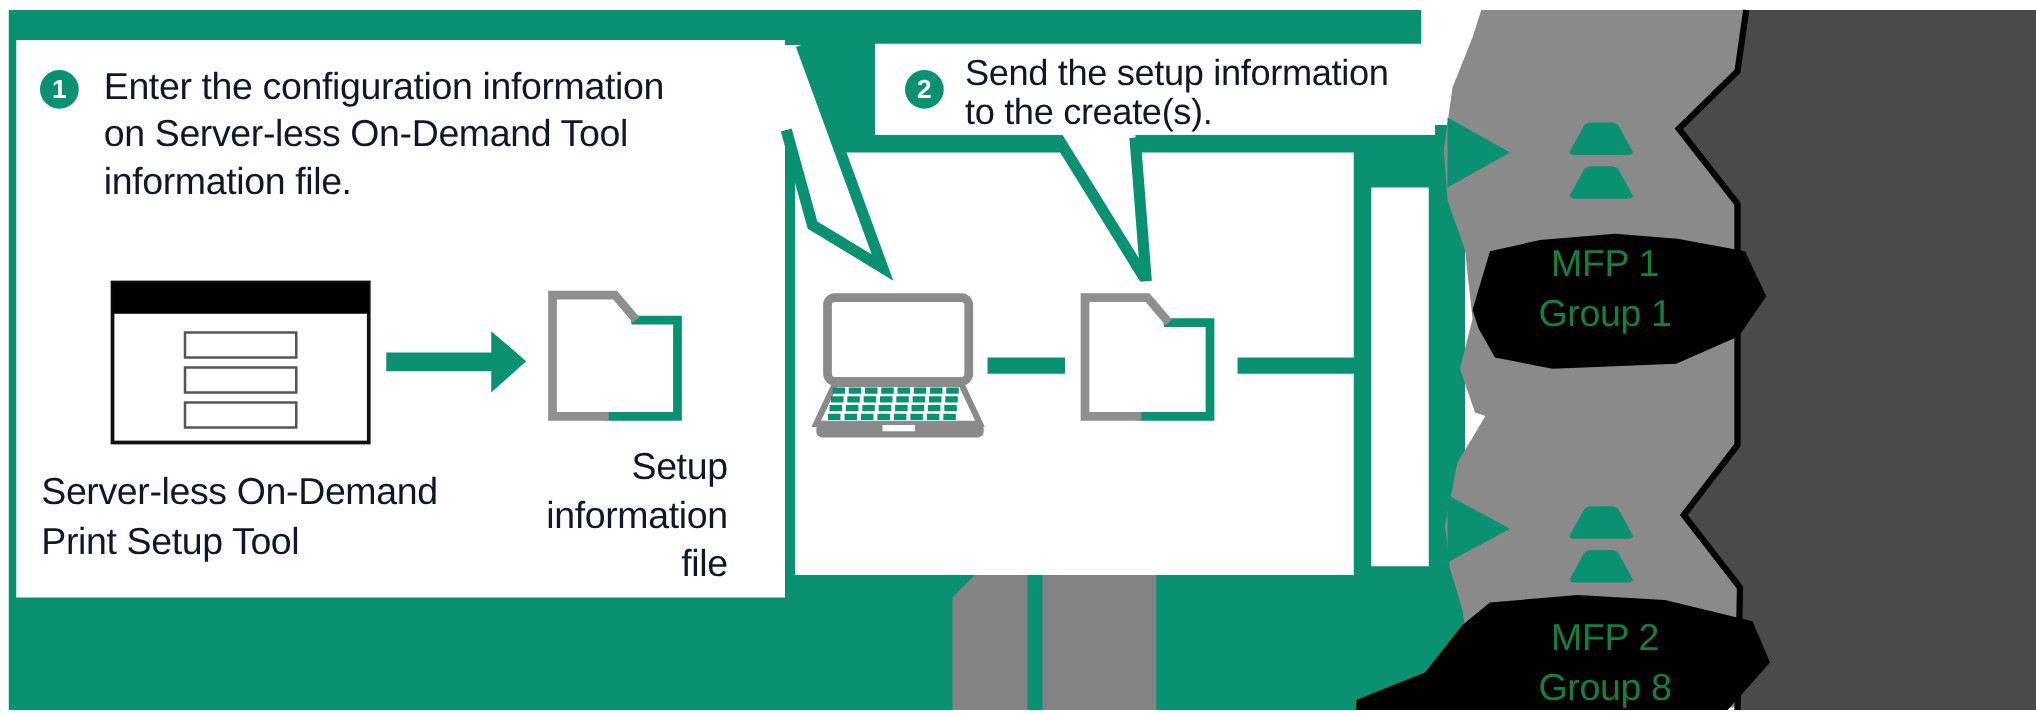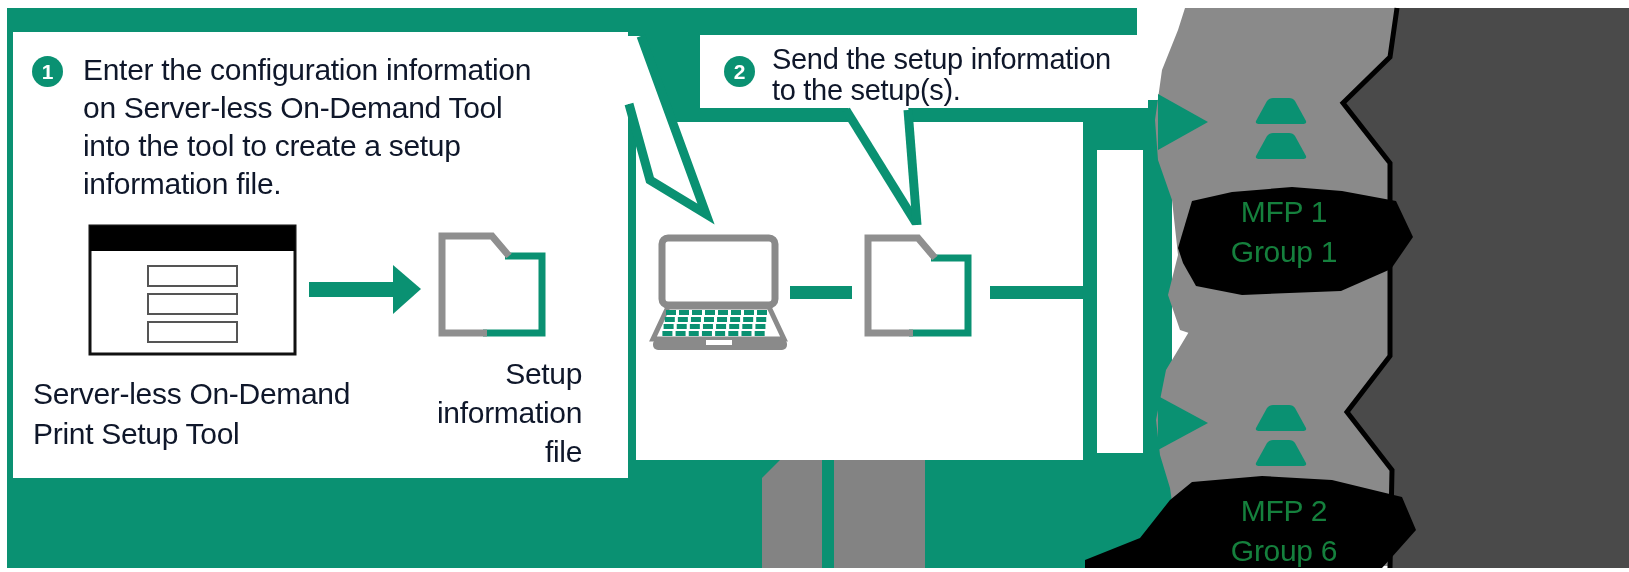--- a/index.html
+++ b/index.html
@@ -142,44 +142,43 @@
     <g fill="#0a9172">
       <path d="M1256,428 L1267,408 Q1269,405 1273,405 L1289,405 Q1293,405 1295,408 L1306,428 Q1307,431 1302,431 L1260,431 Q1255,431 1256,428 Z"></path>
       <path d="M1256,463 L1267,443 Q1269,440 1273,440 L1289,440 Q1293,440 1295,443 L1306,463 Q1307,466 1302,466 L1260,466 Q1255,466 1256,463 Z"></path>
     </g>
   </svg>
 
   <div class="badge badge1">1</div>
   <div class="txt step1-text">
     <div>Enter the configuration information</div>
     <div>on Server-less On-Demand Tool</div>
-    <div>into the tool to create a setup</div>
     <div>information file.</div>
   </div>
 
   <div class="badge badge2">2</div>
   <div class="txt step2-text">
     <div>Send the setup information</div>
-    <div>to the setup(s).</div>
+    <div>to the create(s).</div>
   </div>
 
   <div class="txt tool-label">
     <div>Server-less On-Demand</div>
     <div>Print Setup Tool</div>
   </div>
 
   <div class="txt file-label">
     <div>Setup</div>
     <div>information</div>
     <div>file</div>
   </div>
 
   <div class="mfp-label mfp1">
     <div>MFP 1</div>
     <div>Group 1</div>
   </div>
 
   <div class="mfp-label mfp2">
     <div>MFP 2</div>
-    <div>Group 6</div>
+    <div>Group 8</div>
   </div>
 
 </div>
 
 </body></html>

